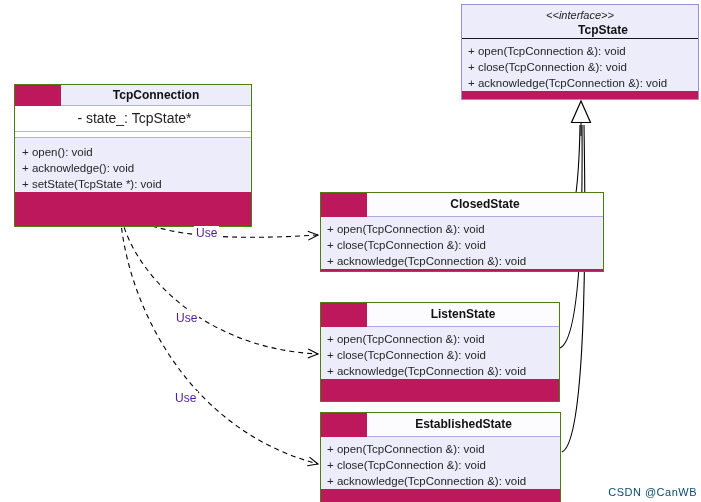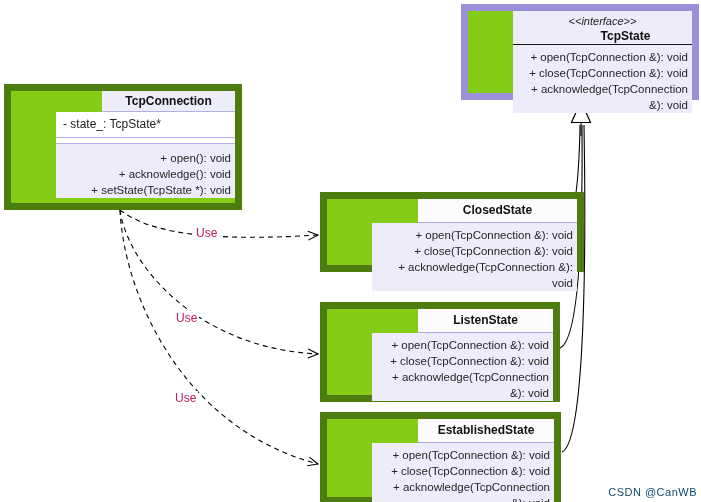--- a/index.html
+++ b/index.html
@@ -2,51 +2,51 @@
 <html><head>
 <meta charset="utf-8">
 <style>
   html,body { margin:0; padding:0; background:#fff; }
   .canvas {
     position:relative; width:701px; height:502px; background:#ffffff;
     font-family:"Liberation Sans", sans-serif; overflow:hidden; color:#1f1f1f;
   }
   .uml-box {
     position:absolute; box-sizing:border-box;
-    border:7px solid #4d7c0f; background:#84cc16;padding-left:45px;
+    border:1px solid #4d7c0f; background:#be185d;
   }
   .uml-box .title {
     text-align:center; font-weight:bold; font-size:12px; color:#111;margin-left:46px;
   }
   
   .box-tcpstate { left:461px; top:4px; width:238px; height:96px; border-color:#9B8FD9; }
   .iface-header { background:#ECECFB; border-bottom:1.5px solid #161616; padding-top:3px; }
   .stereotype { font-style:italic; font-size:11px; line-height:14px; text-align:center; color:#222; }
   .iface-header .title { line-height:16px; }
   
-  .box-tcpconnection { left:4px; top:84px; width:238px; height:126px; }
+  .box-tcpconnection { left:14px; top:84px; width:238px; height:143px; }
   .box-tcpconnection .title { height:20px; line-height:20px; background:#ECECFB; border-bottom:1px solid #B4B0E2; }
-  .attr-row { background:#ffffff; font-size:12px; line-height:15px; padding:5px 4px 5px 7px; border-bottom:1px solid #B4B0E2; }
+  .attr-row { background:#ffffff; font-size:14px; line-height:15px; padding:5px 4px 5px 7px; border-bottom:1px solid #B4B0E2;text-align:center; }
   .empty-row { background:#ffffff; height:5px; border-bottom:1px solid #B4B0E2; }
   
   .state-box .title { height:23px; line-height:23px; background:#FCFCFE; border-bottom:1px solid #ADA8DF; }
-  .box-closedstate      { left:320px; top:192px; width:264px; height:80px; }
+  .box-closedstate      { left:320px; top:192px; width:284px; height:80px; }
   .box-listenstate      { left:320px; top:302px; width:240px; height:100px; }
   .box-establishedstate { left:320px; top:412px; width:241px; height:92px; }
   
-  .methods { background:#ECECFB; font-size:11.5px; line-height:16px; padding:4px 4px 0 6px; color:#262626;text-align:right; }
+  .methods { background:#ECECFB; font-size:11.5px; line-height:16px; padding:4px 4px 0 6px; color:#262626; }
   .box-tcpconnection .methods { padding:6px 4px 0 7px; }
   
   .edges { position:absolute; left:0; top:0; pointer-events:none; }
   .dep  { fill:none; stroke:#000000; stroke-width:1.1; stroke-dasharray:5 4; }
   .real { fill:none; stroke:#000000; stroke-width:1.1; }
   
   .use-label {
     position:absolute; background:#ffffff; padding:0 2px;
-    font-size:12px; color:#be185d; line-height:14px;
+    font-size:12px; color:#4c1d95; line-height:14px;
   }
   .use-label-1 { left:194px; top:226px; }
   .use-label-2 { left:174px; top:311px; }
   .use-label-3 { left:173px; top:391px; }
   .watermark {
     position:absolute; right:4px; bottom:4px;
     font-size:11px; color:#0c4a6e; letter-spacing:0.5px;
   }
 </style>
 </head>

